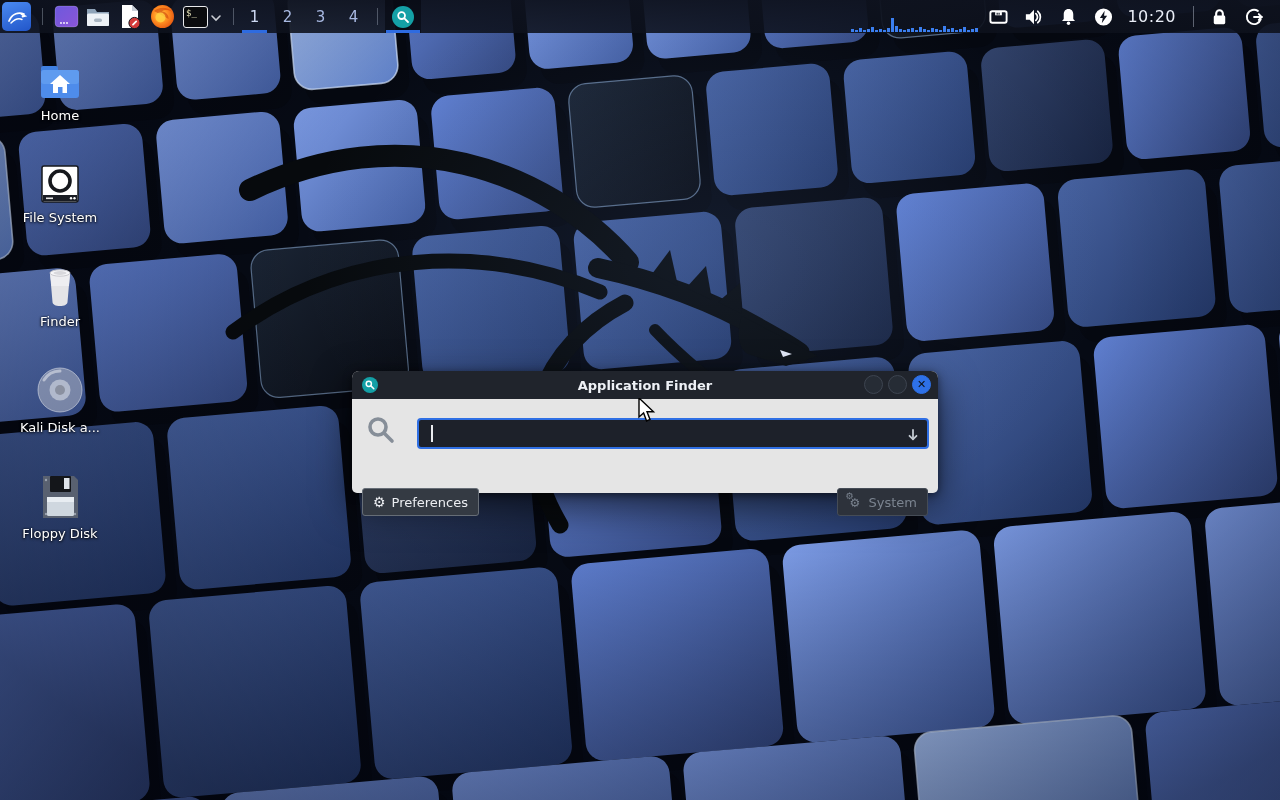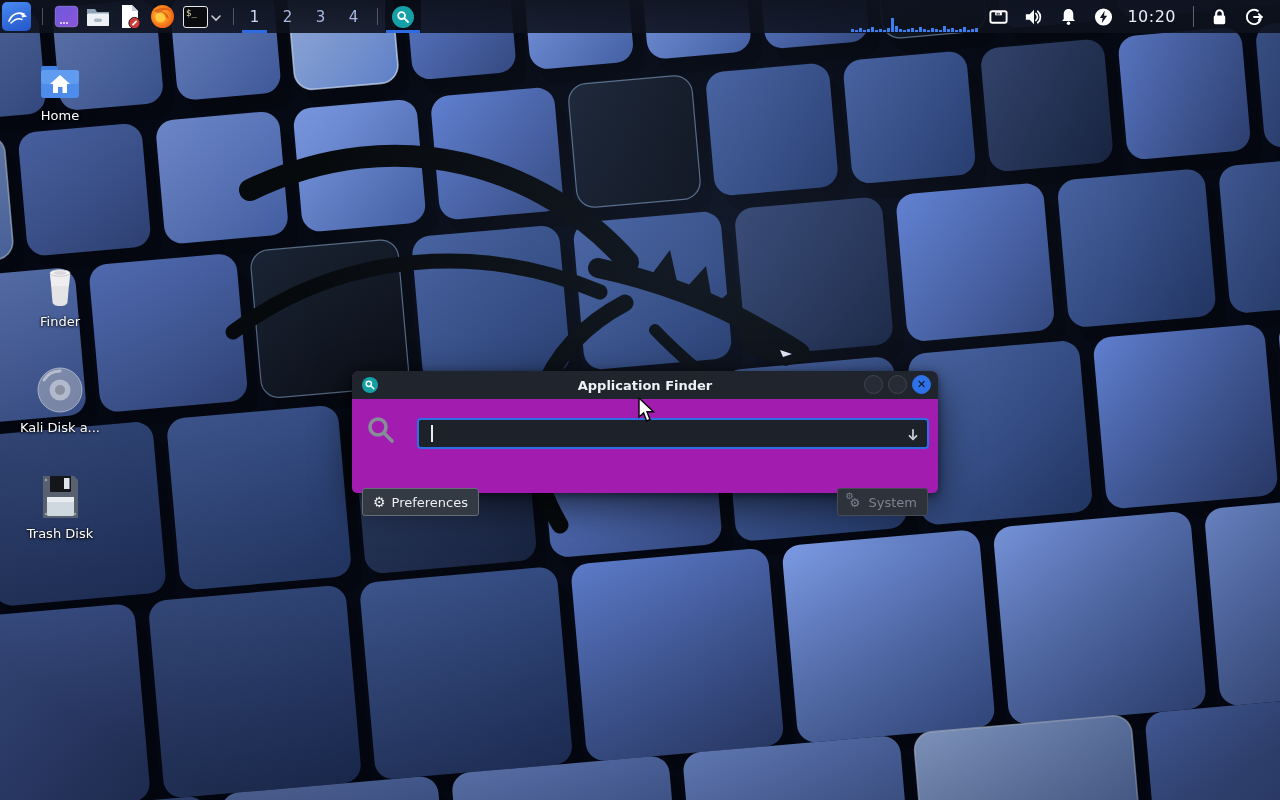--- a/index.html
+++ b/index.html
@@ -37,21 +37,21 @@
   .sess-sep { width:1px; height:21px; background:rgba(190,200,215,0.45); margin:0 8px; }
   .edge-pad { width:8px; flex:0 0 auto; }
 
   
   .desk-icon { position:absolute; width:96px; left:12px; display:flex; flex-direction:column; align-items:center; z-index:10; }
   .desk-icon .glyph { height:46px; display:flex; align-items:flex-end; justify-content:center; }
   .desk-icon .lbl { margin-top:6px; color:#ffffff; font-size:13px; text-shadow:0 1px 3px rgba(0,0,0,0.95), 0 0 2px rgba(0,0,0,0.8); white-space:nowrap; }
 
   
   .dialog { position:absolute; left:352px; top:371px; width:586px; height:122px; z-index:50;
-    background:#a21caf; border-radius:7px 7px 5px 5px; box-shadow:0 14px 38px rgba(0,0,0,0.6), 0 2px 8px rgba(0,0,0,0.5); }
+    background:#e5e5e5; border-radius:7px 7px 5px 5px; box-shadow:0 14px 38px rgba(0,0,0,0.6), 0 2px 8px rgba(0,0,0,0.5); }
   .titlebar { height:28px; background:#20242c; border-radius:7px 7px 0 0; display:flex; align-items:center; position:relative; }
   .tb-icon { position:absolute; left:10px; top:6px; }
   .tb-title { flex:1; text-align:center; color:#eef1f6; font-size:13px; font-weight:bold; }
   .tb-btns { position:absolute; right:7px; top:4px; display:flex; gap:5px; }
   .tb-circle { width:19px; height:19px; border-radius:50%; background:#262c35; border:1px solid #3d4450;
     display:flex; align-items:center; justify-content:center; }
   .tb-circle.close { background:#2e71e8; border-color:#2e71e8; color:#0c1016; font-size:11px; font-weight:bold; }
   .dlg-body { position:relative; height:94px; }
   .big-mag { position:absolute; left:13px; top:15px; }
   .search-field { position:absolute; left:65px; top:19px; width:512px; height:31px;
@@ -240,20 +240,33 @@
         <rect x="3" y="8" width="38" height="28" rx="3" fill="#4e8ceb"></rect>
         <rect x="3" y="8" width="38" height="14" rx="3" fill="#5f9bef"></rect>
         <polygon points="22,13 12,22 32,22" fill="#ffffff"></polygon>
         <rect x="15" y="21" width="14" height="10" fill="#ffffff"></rect>
         <rect x="20" y="25" width="4.5" height="6" fill="#4e8ceb"></rect>
       </svg>
     </div>
     <div class="lbl">Home</div>
   </div>
 
+  <div class="desk-icon" style="top:158px">
+    <div class="glyph">
+      <svg width="42" height="40" viewBox="0 0 42 40">
+        <rect x="3" y="2" width="36" height="36" rx="2" fill="#ffffff" stroke="#16181d" stroke-width="1.5"></rect>
+        <circle cx="21" cy="17" r="10" fill="#ffffff" stroke="#16181d" stroke-width="3.6"></circle>
+        <rect x="4" y="31" width="34" height="6" fill="#1a1d24"></rect>
+        <rect x="7" y="33.5" width="7" height="1.6" fill="#e8e8e8"></rect>
+        <circle cx="32" cy="34.2" r="1.2" fill="#ffffff"></circle>
+        <circle cx="35.5" cy="34.2" r="1.2" fill="#ffffff"></circle>
+      </svg>
+    </div>
+    <div class="lbl">File System</div>
+  </div>
 
   <div class="desk-icon" style="top:262px">
     <div class="glyph">
       <svg width="44" height="42" viewBox="0 0 44 42">
         <path d="M12 7 L32 7 L29.5 36 C29.3 38.5 26.5 40 22 40 C17.5 40 14.7 38.5 14.5 36 Z" fill="#e4e4e7"></path>
         <path d="M12 7 L32 7 L31 20 L13.5 20 Z" fill="#eeeef1"></path>
         <ellipse cx="22" cy="7" rx="10" ry="3.2" fill="#f6f6f8" stroke="#c9c9ce" stroke-width="1"></ellipse>
         <ellipse cx="22" cy="7" rx="6.5" ry="1.9" fill="#d8d8dc"></ellipse>
       </svg>
     </div>
@@ -279,21 +292,21 @@
         <path d="M5 2 H36 L40 6 V44 H5 Z" fill="#596170"></path>
         <rect x="12" y="2" width="21" height="16" rx="1" fill="#14161a"></rect>
         <rect x="26" y="4" width="5.5" height="11" fill="#dfe4ea"></rect>
         <rect x="9" y="23" width="27" height="19" rx="1.5" fill="#cfd7df"></rect>
         <rect x="9" y="23" width="27" height="5" fill="#e8edf2"></rect>
         <circle cx="8" cy="6" r="1.2" fill="#9aa2ae"></circle>
         <circle cx="8" cy="40" r="1.2" fill="#9aa2ae"></circle>
         <circle cx="37" cy="40" r="1.2" fill="#9aa2ae"></circle>
       </svg>
     </div>
-    <div class="lbl">Trash Disk</div>
+    <div class="lbl">Floppy Disk</div>
   </div>
 
   <div class="panel">
     <div class="p-btn">
       <div class="kali-logo">
         <svg width="22" height="22" viewBox="0 0 22 22" fill="none" stroke="#ffffff" stroke-linecap="round">
           <path d="M3 15 C6 8 12 6 18 8" stroke-width="1.8"></path>
           <path d="M5 17 C9 13 13 12 16 13.5" stroke-width="1.4"></path>
           <path d="M15.5 8.2 L19 10 L16.5 10.6" stroke-width="1.6"></path>
           <circle cx="17.6" cy="9" r="0.8" fill="#ffffff" stroke="none"></circle>

